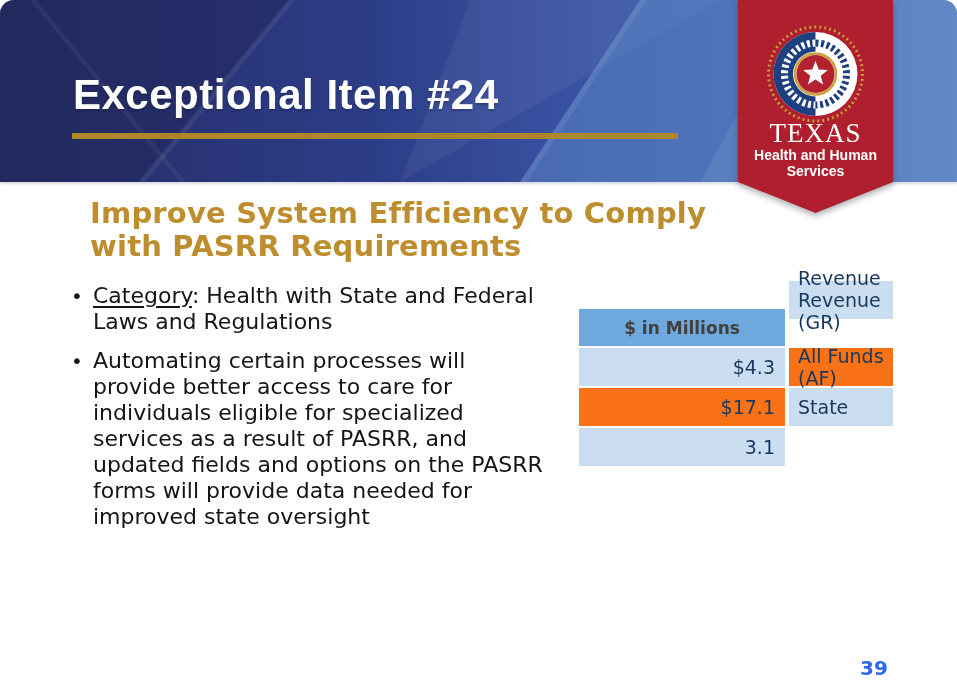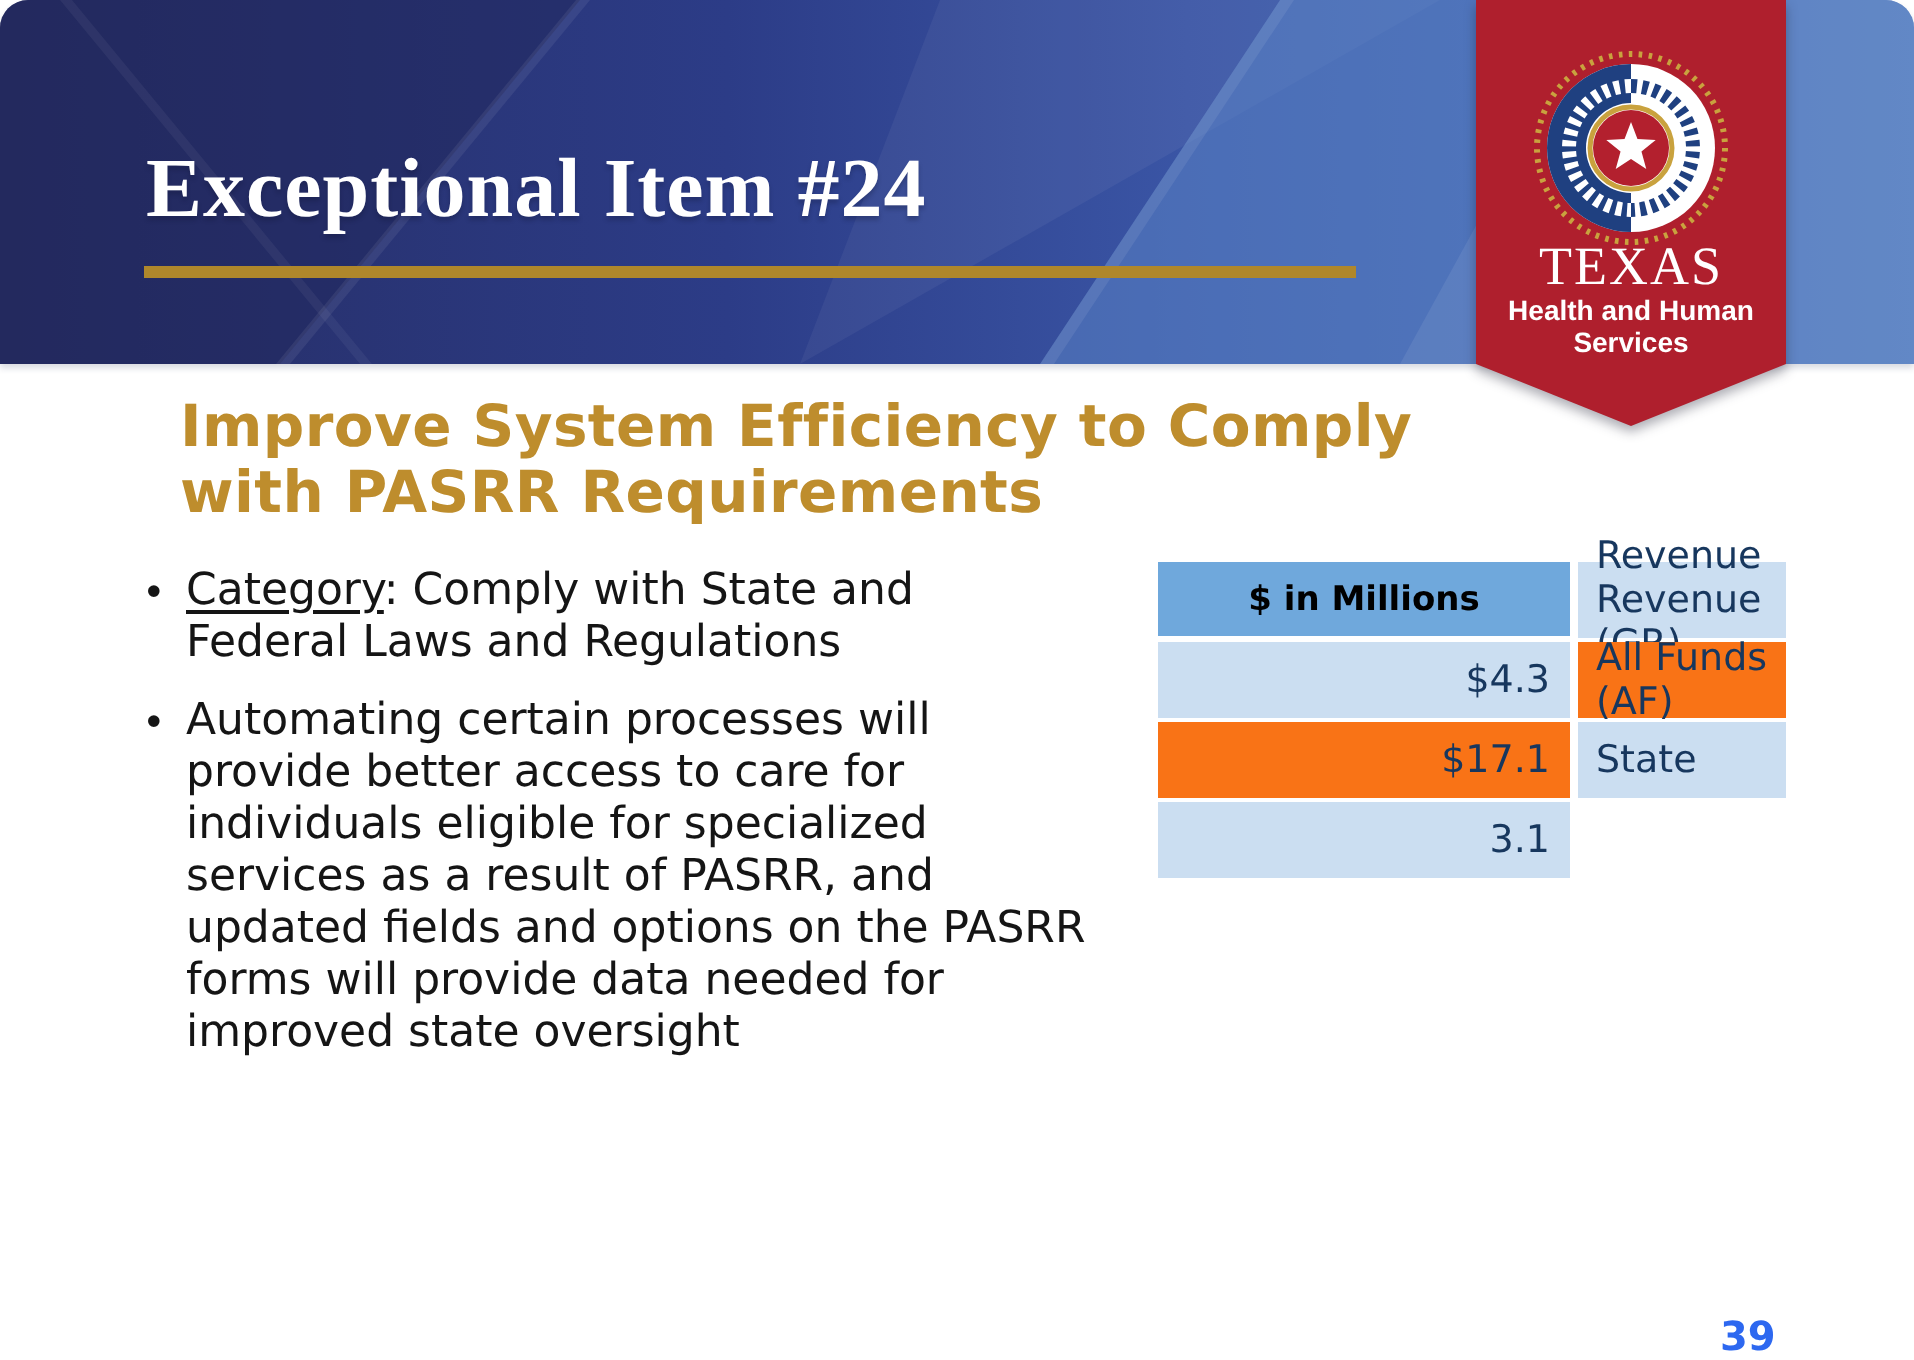--- a/index.html
+++ b/index.html
@@ -9,21 +9,21 @@
   }
   
   .banner{
     position:absolute;left:0;top:0;width:957px;height:182px;
     border-radius:14px 14px 0 0;overflow:hidden;
     box-shadow:0 2px 3px rgba(40,50,90,.18);
   }
   .banner svg{display:block;}
   .slide-title{
     position:absolute;left:73px;top:72px;line-height:46px;
-    font-family:Liberation Serif, serif;font-weight:bold;font-size:42px;
+    font-family:Liberation Sans, sans-serif;font-weight:bold;font-size:42px;
     color:#ffffff;text-shadow:0 2px 2px rgba(10,15,40,.25);
     white-space:nowrap;letter-spacing:.5px;
   }
   .title-rule{
     position:absolute;left:72px;top:133px;width:606px;height:6px;
     background:#AF872B;
   }
   
   .ribbon{
     position:absolute;left:738px;top:0;width:155px;height:215px;
@@ -48,22 +48,22 @@
   }
   .bullets .u{text-decoration:underline;text-underline-offset:3px;}
   
   .ei-table{
     position:absolute;left:579px;top:281px;
     display:grid;grid-template-columns:206px 104px;gap:2px 4px;
     background:#ffffff;
   }
   .ei-table .cell{display:flex;align-items:center;box-sizing:border-box;}
   .ei-table .th{
-    height:37px;background:#6FA8DC;color:#000000;
-    font-weight:bold;font-size:17px;justify-content:center;
+    height:37px;background:#6FA8DC;color:#404040;
+    font-weight:bold;font-size:17px;justify-content:center;margin-top:28px;
   }
   .ei-table .td{height:38px;font-size:19px;color:#17375E;}
   .ei-table .label{justify-content:flex-start;padding-left:9px;}
   .ei-table .value{justify-content:flex-end;padding-right:10px;text-align:center;}
   .ei-table .row-a{background:#CBDEF1;}
   .ei-table .row-b{background:#f97316;}
   
   .page-number{
     position:absolute;left:860px;top:656px;
     color:#2D68F0;font-size:20px;font-weight:bold;
@@ -114,21 +114,21 @@
     <text x="77.5" y="160" text-anchor="middle" fill="#ffffff" font-size="14" font-weight="bold" font-family="Liberation Sans, DejaVu Sans, sans-serif">Health and Human</text>
     <text x="77.5" y="176" text-anchor="middle" fill="#ffffff" font-size="14" font-weight="bold" font-family="Liberation Sans, DejaVu Sans, sans-serif">Services</text>
   </svg>
 
   <div class="heading">
     <div>Improve System Efficiency to Comply</div>
     <div>with PASRR Requirements</div>
   </div>
 
   <ul class="bullets">
-    <li><span class="u">Category</span><span>: Comply with State and Federal Laws and Regulations</span></li>
+    <li><span class="u">Category</span><span>: Health with State and Federal Laws and Regulations</span></li>
     <li><span>Automating certain processes will provide better access to care for individuals eligible for specialized services as a result of PASRR, and updated fields and options on the PASRR forms will provide data needed for improved state oversight</span></li>
   </ul>
 
   <div class="ei-table">
     <div class="cell th">$ in Millions</div>
 
     <div class="cell td label row-a">Revenue Revenue (GR)</div>
     <div class="cell td value row-a">$4.3</div>
 
     <div class="cell td label row-b">All Funds (AF)</div>

